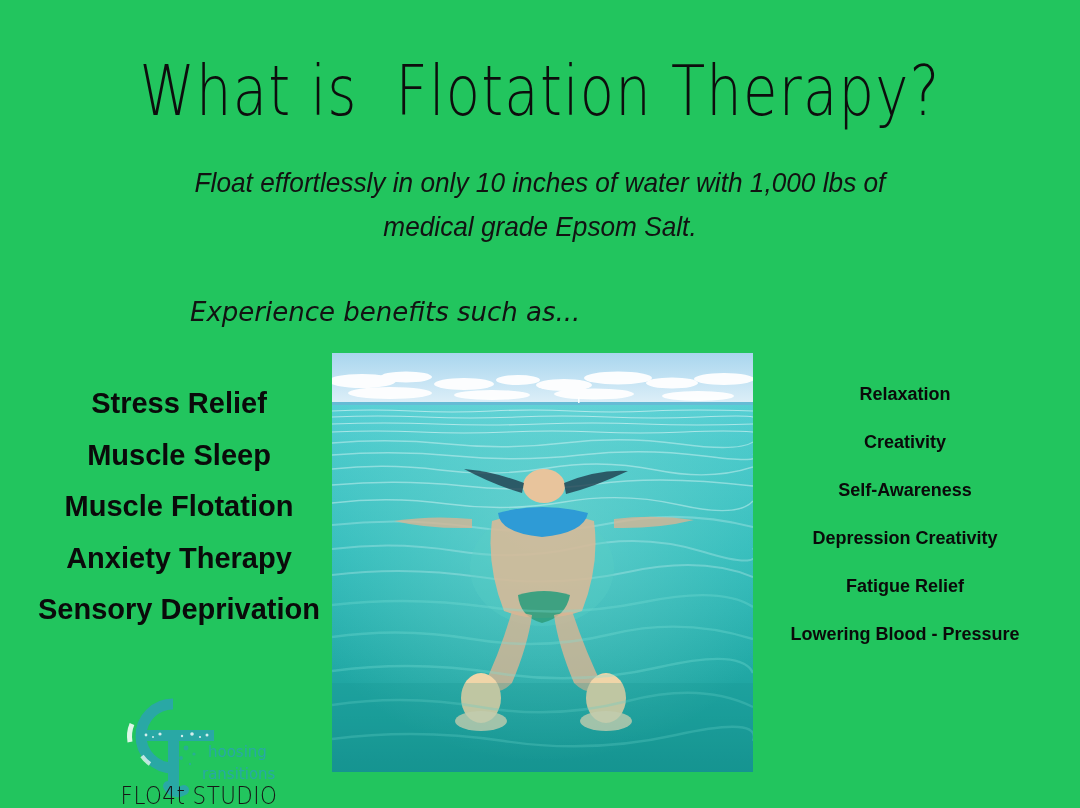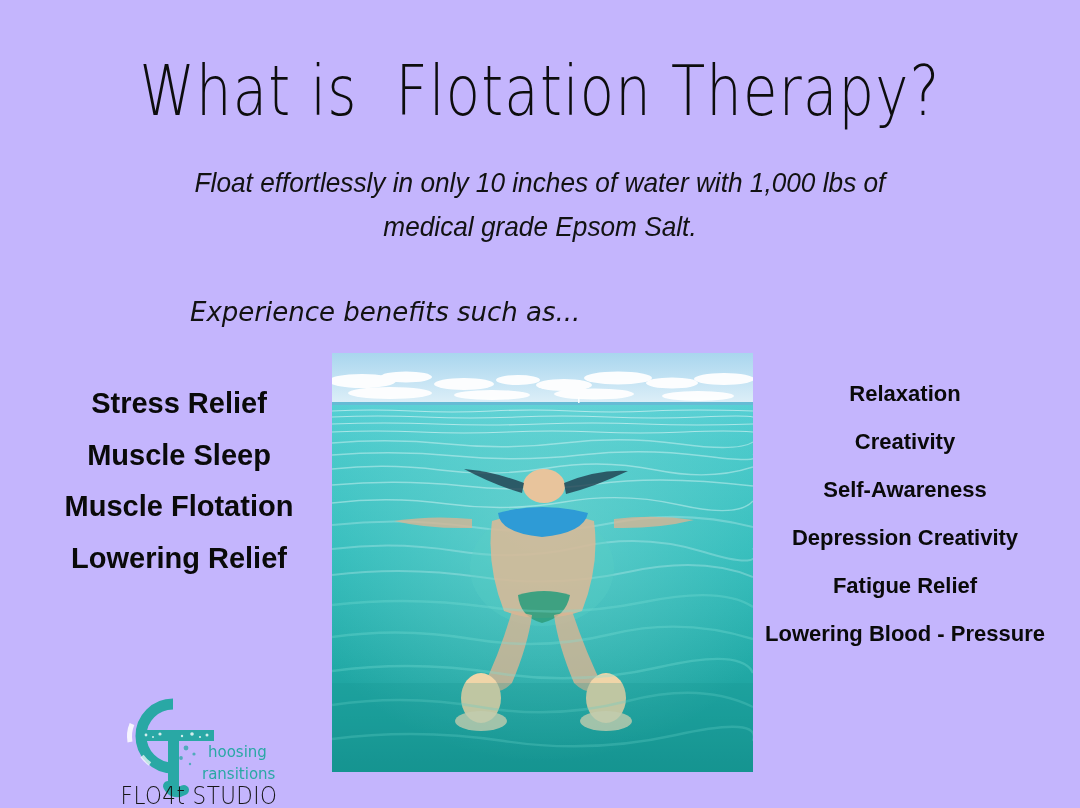--- a/index.html
+++ b/index.html
@@ -8,21 +8,21 @@
     background: #ffffff;
   }
   body {
     font-family: "Liberation Sans", sans-serif;
     -webkit-font-smoothing: antialiased;
   }
   #poster {
     position: relative;
     width: 1080px;
     height: 808px;
-    background: #c4b5fd;
+    background: #22c55e;
     overflow: hidden;
   }
 
   
   .title {
     position: absolute;
     left: 0;
     top: 56px;
     width: 1080px;
     text-align: center;
@@ -81,21 +81,21 @@
     left: 14px;
     top: 378px;
     width: 330px;
     font-size: 29px;
     line-height: 51.5px;
   }
   .benefits.right {
     left: 750px;
     top: 370px;
     width: 310px;
-    font-size: 22px;
+    font-size: 18px;
     line-height: 48px;
   }
   .benefits .item {
     white-space: nowrap;
   }
   .benefits.right .item {
     white-space: normal;
   }
 
   
@@ -133,21 +133,22 @@
   <div class="title">What is  Flotation Therapy?</div>
 
   <div class="subtitle">Float effortlessly in only 10 inches of water with 1,000 lbs of medical grade Epsom Salt.</div>
 
   <div class="tagline">Experience benefits such as...</div>
 
   <div class="benefits left">
     <div class="item">Stress Relief</div>
     <div class="item">Muscle Sleep</div>
     <div class="item">Muscle Flotation</div>
-    <div class="item">Lowering Relief</div>
+    <div class="item">Anxiety Therapy</div>
+    <div class="item">Sensory Deprivation</div>
   </div>
 
   <div class="benefits right">
     <div class="item">Relaxation</div>
     <div class="item">Creativity</div>
     <div class="item">Self-Awareness</div>
     <div class="item">Depression Creativity</div>
     <div class="item">Fatigue Relief</div>
     <div class="item">Lowering Blood - Pressure</div>
   </div>

